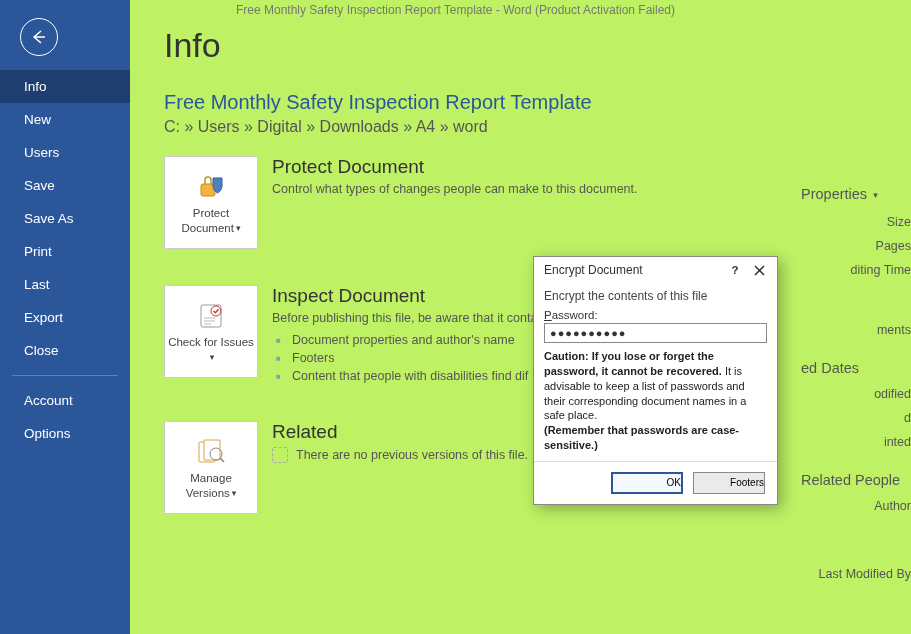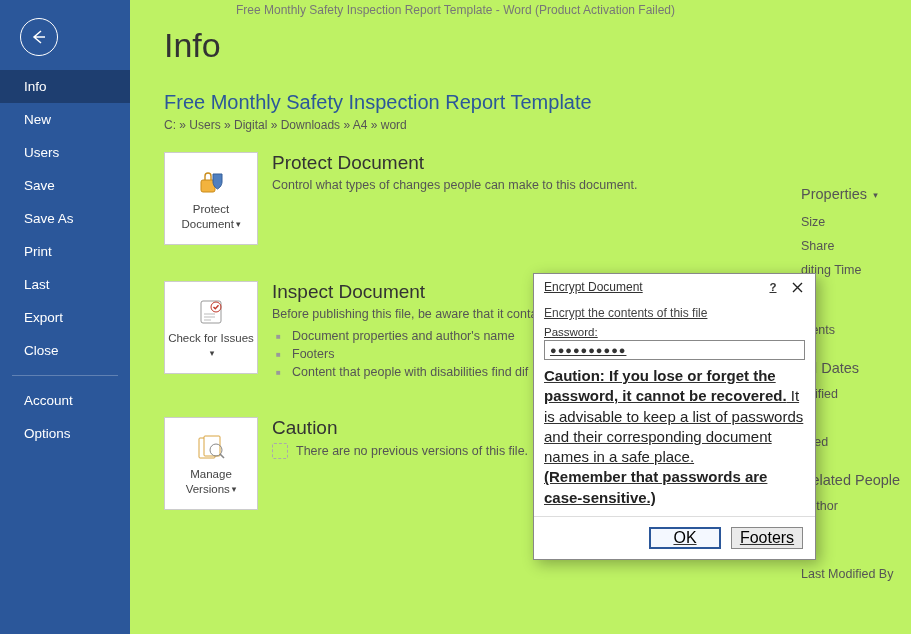--- a/index.html
+++ b/index.html
@@ -12,53 +12,53 @@
   .back { width: 38px; height: 38px; border: 1.5px solid #fff; border-radius: 50%; margin: 18px 0 0 20px; display:flex; align-items:center; justify-content:center; cursor:pointer; }
   .back svg { stroke:#fff; fill:none; }
   .nav { margin-top: 14px; }
   .nav-item { padding: 9px 24px; font-size: 13.5px; color: #fff; cursor:pointer; }
   .nav-item.active { background: #1e3e70; }
   .nav-sep { height:1px; background: rgba(255,255,255,0.25); margin: 8px 12px 8px 12px; }
 
   .main { position: absolute; top: 0; left: 130px; right: 0; bottom: 0; padding: 26px 0 0 34px; }
   .page-title { font-size: 34px; font-weight: 300; color: #333; margin-bottom: 26px; }
   .doc-title { font-size: 20px; color: #2b579a; margin-bottom: 4px; }
-  .breadcrumb { font-size: 12px; color: #555; margin-bottom: 20px; }
+  .breadcrumb { font-size: 16px; color: #555; margin-bottom: 20px; }
 
   .section { display:flex; align-items:flex-start; margin-bottom: 36px; }
   .tile { width: 94px; height: 93px; border: 1px solid #ccc; background:#fff; display:flex; flex-direction:column; align-items:center; justify-content:center; font-size:11.5px; color:#444; text-align:center; cursor:pointer; line-height:1.25; padding:4px 2px; }
   .tile .iconwrap { height: 34px; display:flex; align-items:center; justify-content:center; margin-bottom:2px; }
   .drop { font-size:9px; margin-left:2px; display:inline-block; transform:translateY(-1px); }
   .sec-body { margin-left: 14px; max-width: 500px; }
   .sec-body h2 { font-size: 19px; font-weight: 400; color:#333; margin-bottom:4px; }
   .sec-body .desc { font-size: 12.5px; color:#555; margin-bottom:6px; }
   .bullets { list-style:none; }
   .bullets li { font-size:12.5px; color:#555; padding:2px 0 2px 20px; position:relative; }
   .bullets li::before { content:"■"; font-size:8px; color:#999; position:absolute; left:4px; top:5px; }
 
   .no-versions { display:flex; align-items:center; gap:8px; font-size:12.5px; color:#555; }
   .nv-icon { width:16px; height:16px; border:1px dashed #aaa; border-radius:2px; }
 
   .props { position:absolute; top: 186px; right: 0; width: 110px; font-size:13px; color:#555; }
   .props .hdr { font-size:14.5px; color:#555; margin-bottom:8px; }
-  .props .row { padding: 5px 0; font-size:12.5px; }
+  .props .row { padding: 5px 0; font-size:12.5px;text-align:right; }
   .props .hdr2 { font-size:14.5px; color:#555; margin-top:18px; margin-bottom:6px; }
 
   
-  .dialog { position:absolute; top: 273px; left: 533px; width: 283px; background:#fff; border:1px solid #888; box-shadow: 4px 4px 14px rgba(0,0,0,0.3); font-size:11.5px; color:#333;text-decoration:underline; }
+  .dialog { position:absolute; top: 256px; left: 533px; width: 245px; background:#fff; border:1px solid #888; box-shadow: 4px 4px 14px rgba(0,0,0,0.3); font-size:11.5px; color:#333; }
   .dlg-titlebar { height: 26px; display:flex; align-items:center; padding: 0 6px 0 10px; }
   .dlg-title { flex:1; font-size:12px; }
   .dlg-ctrl { width: 24px; height:20px; display:flex; align-items:center; justify-content:center; cursor:pointer; }
   .dlg-body { padding: 6px 10px 8px 10px; }
   .dlg-sub { font-size:12px; color:#444; margin-bottom:6px; }
   .dlg-lbl { font-size:11.5px; margin-bottom:2px; }
   .dlg-input { width:100%; border:1px solid #888; height:20px; padding:0 5px; font-size:11px; letter-spacing:1px; line-height:18px; }
-  .dlg-caution { font-size:15px; color:#222; margin-top:6px; line-height:1.35; }
+  .dlg-caution { font-size:11px; color:#222; margin-top:6px; line-height:1.35; }
   .dlg-actions { border-top:1px solid #ddd; padding:10px 12px; display:flex; justify-content:flex-end; gap:10px; }
-  .btn { width:72px; height:22px; font-size:16px; border:1px solid #888; background:#eaeaea; cursor:pointer; }
+  .btn { width:72px; height:22px; font-size:10px; border:1px solid #888; background:#eaeaea; cursor:pointer;text-align:right; }
   .btn.primary { border:2px solid #2b579a; background:#f4f8ff; height:22px; line-height:18px; }
 </style>
 </head>
 <body>
 <div class="app">
 
 <div class="titlebar">Free Monthly Safety Inspection Report Template - Word (Product Activation Failed)</div>
 
 <div class="sidebar">
   <div class="back">
@@ -135,32 +135,32 @@
         <svg width="30" height="30" viewBox="0 0 30 30">
               <rect x="3" y="5" width="16" height="20" rx="1" fill="#fff" stroke="#d9a441"></rect>
               <rect x="8" y="3" width="16" height="20" rx="1" fill="#fff" stroke="#d9a441"></rect>
               <circle cx="20" cy="17" r="6" fill="none" stroke="#888"></circle>
               <line x1="24" y1="21" x2="28" y2="25" stroke="#888" stroke-width="1.6"></line>
             </svg>
       </span>
       <span><span>Manage Versions</span><span class="drop">▾</span></span>
     </div>
     <div class="sec-body">
-      <h2>Caution</h2>
+      <h2>Related</h2>
       <div class="no-versions">
         <span class="nv-icon"></span>
         <span>There are no previous versions of this file.</span>
       </div>
     </div>
   </div>
 
   <div class="props">
     <div class="hdr"><span>Properties</span> <span class="drop">▾</span></div>
     <div class="row">Size</div>
-    <div class="row">Share</div>
+    <div class="row">Pages</div>
     <div class="row">diting Time</div>
     <div class="row" style="margin-top:36px">ments</div>
     <div class="hdr2">ed Dates</div>
     <div class="row">odified</div>
     <div class="row">d</div>
     <div class="row">inted</div>
     <div class="hdr2">Related People</div>
     <div class="row">Author</div>
     <div class="row" style="margin-top:44px">Last Modified By</div>
   </div>

